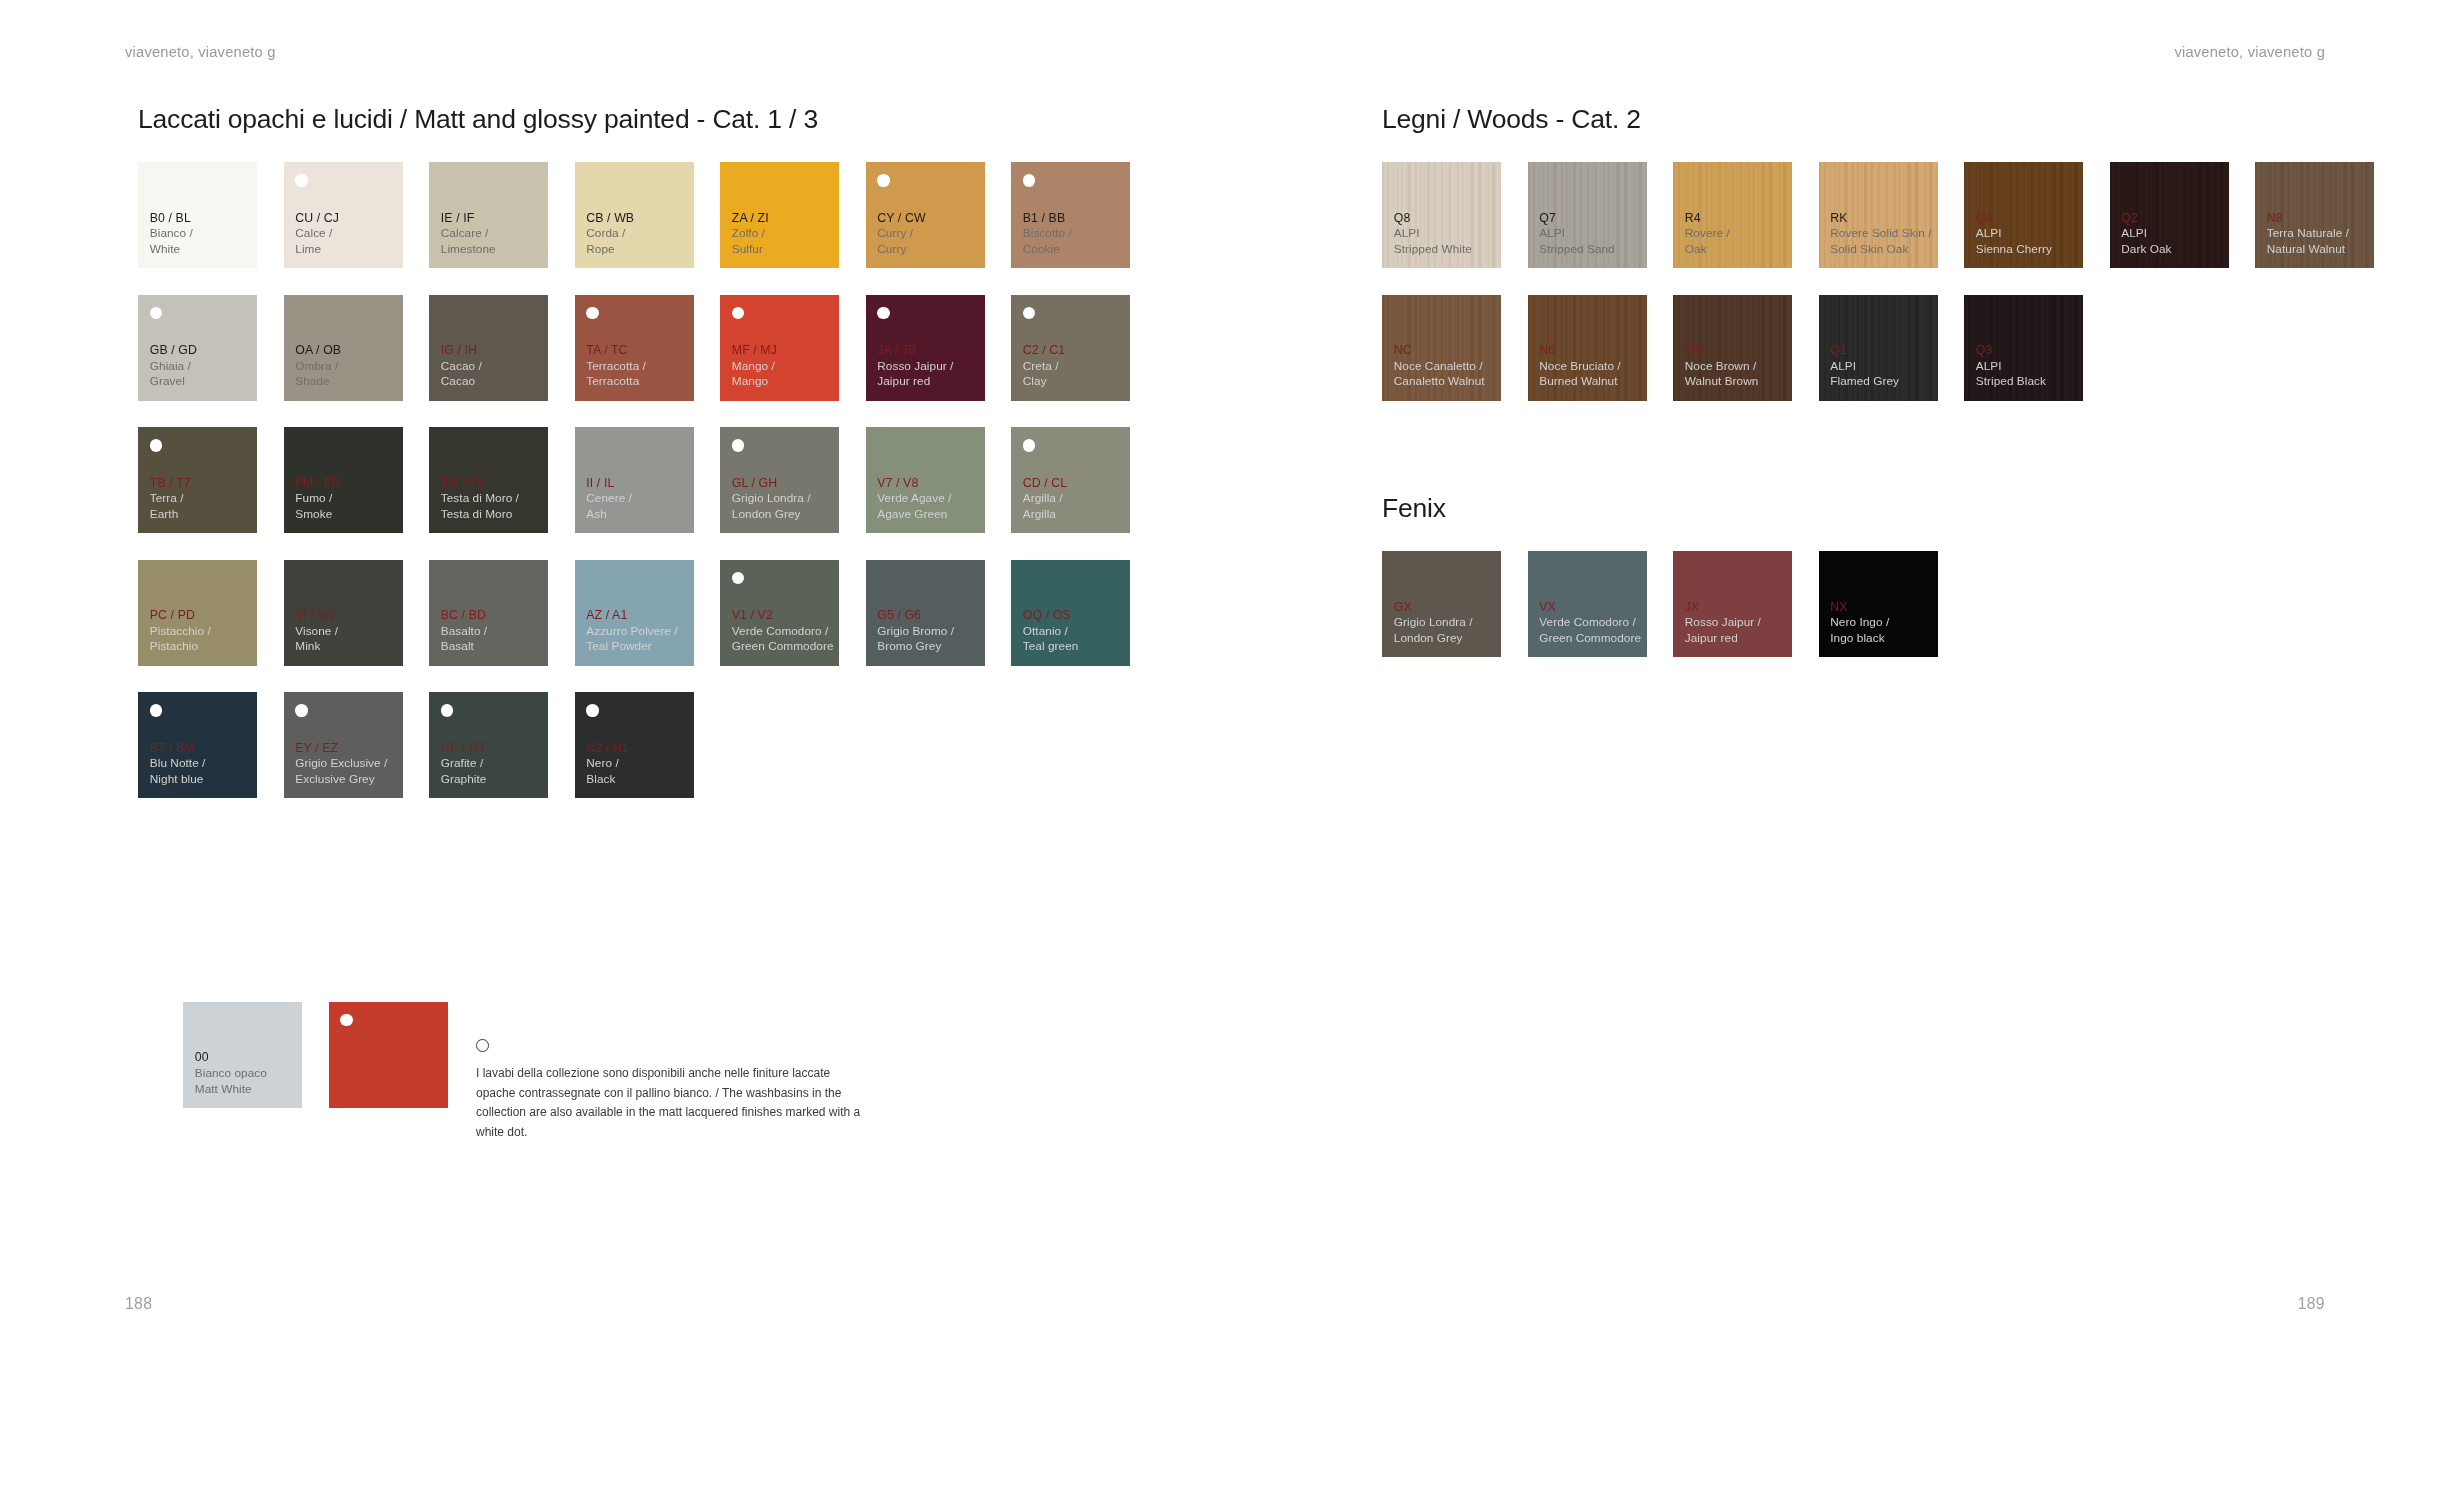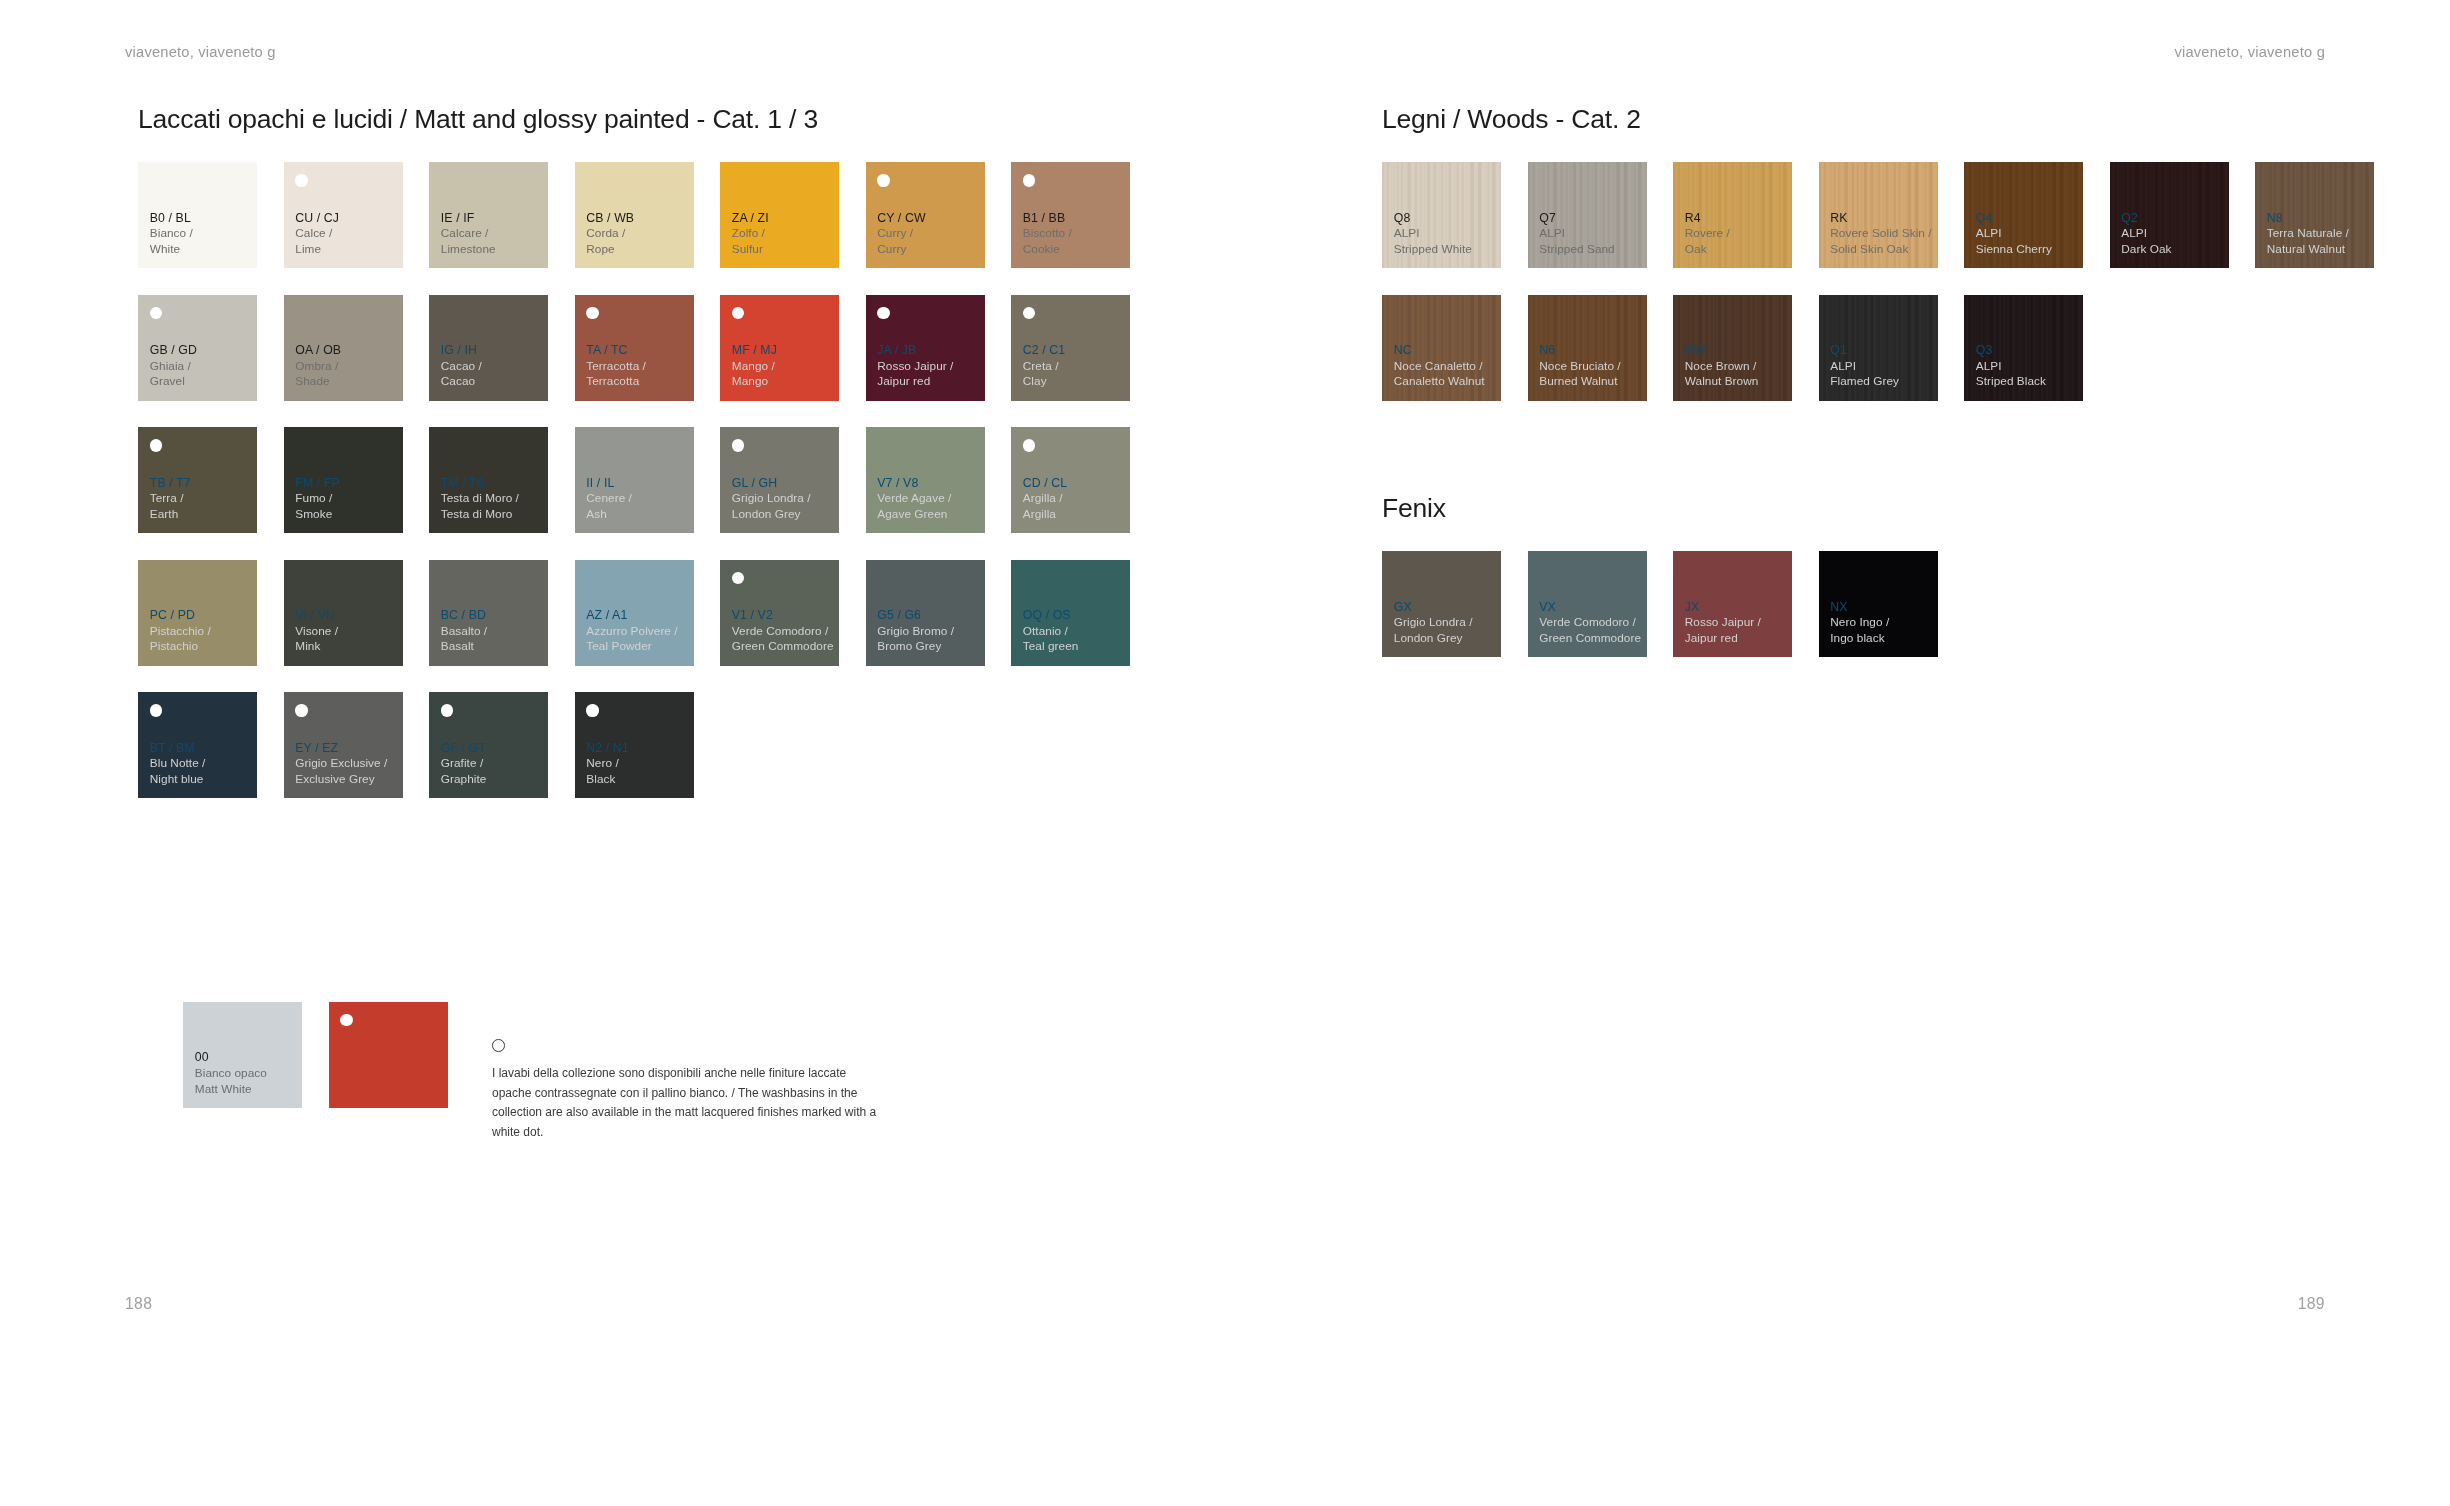--- a/index.html
+++ b/index.html
@@ -105,28 +105,28 @@
   .swatch-name {
     font-size: 11.8px;
     font-weight: 400;
     letter-spacing: 0.05px;
     white-space: nowrap;
   }
 
   
   .txt-dark .swatch-code { color: #1b1b1b; }
   .txt-dark .swatch-name { color: #6d6d6d; }
-  .txt-light .swatch-code { color: #0c4a6e; }
+  .txt-light .swatch-code { color: #7f1d1d; }
   .txt-light .swatch-name { color: #d2d2d2; }
 
   
   .cp-wrap {
     display: flex;
     align-items: flex-start;
-    gap: 44px;
+    gap: 28px;
     padding-left: 45px;
   }
   .cp-note {
     width: 392px;
     padding-top: 37px;
   }
   .cp-note .note-dot {
     width: 12.7px;
     height: 12.7px;
     border-radius: 50%;

